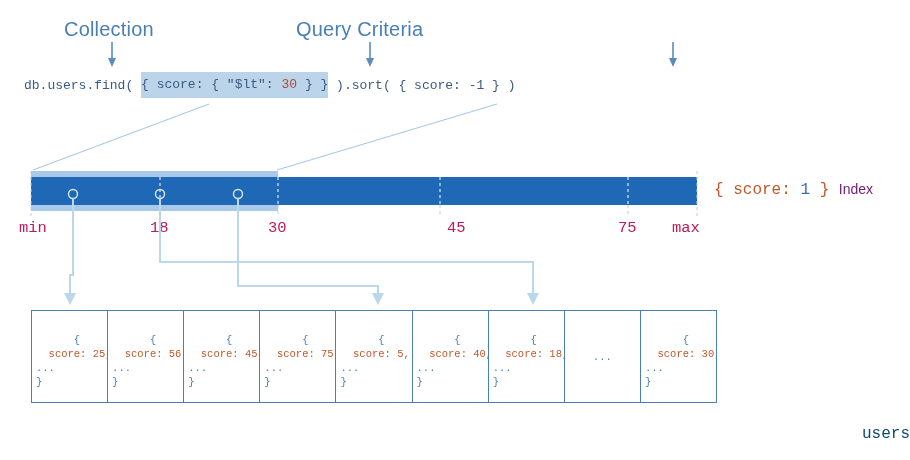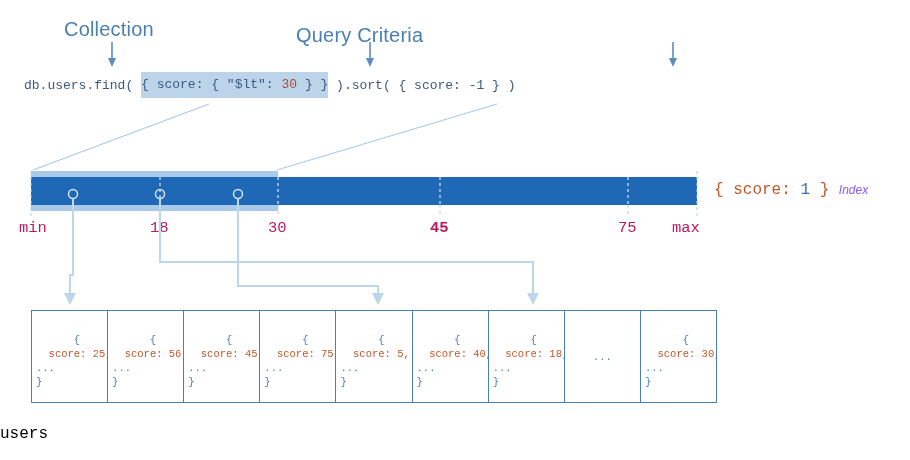--- a/index.html
+++ b/index.html
@@ -69,23 +69,22 @@
     font-size: 16px;
     color: #3a5a82;
     white-space: pre;
     top: 181px;
     left: 714px;
   }
   .index-legend .lg-k { color: #c0592c; }
   .index-legend .lg-n { color: #3a6fb0; }
   .index-legend .lg-word {
     font-family: "Liberation Sans", sans-serif;
-    color: #8b5cf6;
-    font-size: 12px;
-    font-style: italic;
+    color: #701a75;
+    font-size: 14px;
   }
 
   
   .docs-row {
     position: absolute;
     left: 31px;
     top: 310px;
     width: 686px;
     height: 93px;
     display: flex;
@@ -113,54 +112,54 @@
     align-items: center;
     justify-content: center;
     color: #4a7fb5;
     padding-top: 0;
   }
   .collection-name {
     position: absolute;
     top: 425px;
     left: 0;
     width: 910px;
-    text-align: left;
+    text-align: right;
     font-family: "Liberation Mono", monospace;
     font-size: 16px;
-    color: #000000;
+    color: #0c4a6e;
   }
   svg.overlay {
     position: absolute;
     left: 0; top: 0;
     width: 910px; height: 460px;
     pointer-events: none;
   }
 </style>
 </head>
 <body>
 
 <div id="stage">
 
   <div class="abs anno-label" style="left:64px; top:18px;">Collection</div>
-  <div class="abs anno-label" style="left:296px; top:24px;">Query Criteria</div>
+  <div class="abs anno-label" style="left:296px; top:18px;">Query Criteria</div>
 
   <div class="query-line">
     <span>db.users.find( </span><span class="q-hl"><span>{ score: { "$lt": </span><span class="q-num">30</span><span> } }</span></span><span> ).sort( { score: -1 } )</span>
   </div>
 
   <div class="abs hl-band" style="left:31px; top:171px; width:247px; height:40px;"></div>
 
   <div class="abs index-bar" style="left:31px; top:177px; width:666px; height:28px;"></div>
 
   <div class="index-legend"><span class="lg-k">{ </span><span class="lg-k">score: </span><span class="lg-n">1</span><span class="lg-k"> }</span> <span class="lg-word">Index</span></div>
 
   <div class="tick-label" style="left:19px; top:219px;">min</div>
   <div class="tick-label" style="left:150px; top:219px;">18</div>
   <div class="tick-label" style="left:268px; top:219px;">30</div>
-  <div class="tick-label" style="left:430px; top:219px;font-weight:bold;">45</div>
+  <div class="tick-label" style="left:447px; top:219px;">45</div>
   <div class="tick-label" style="left:618px; top:219px;">75</div>
   <div class="tick-label" style="left:672px; top:219px;">max</div>
 
   <div class="docs-row">
     <div class="doc-cell">
       <span>{</span>
 <span class="d-score">  score: 25,</span>
 <span>...</span>
 <span>}</span>
     </div>

